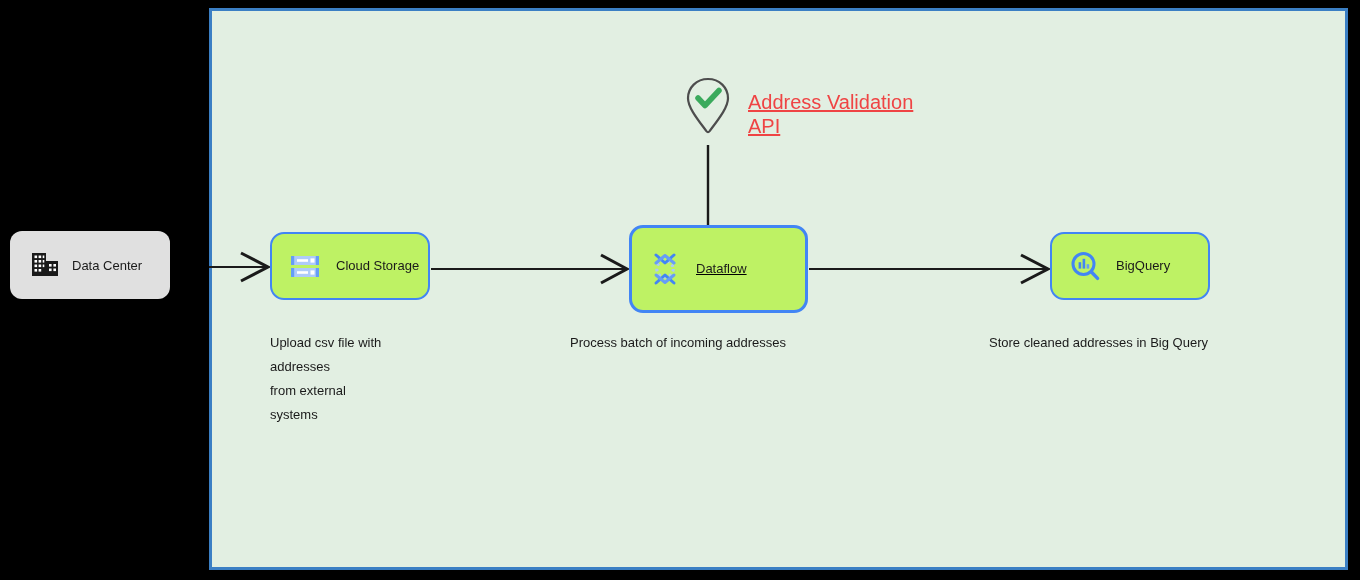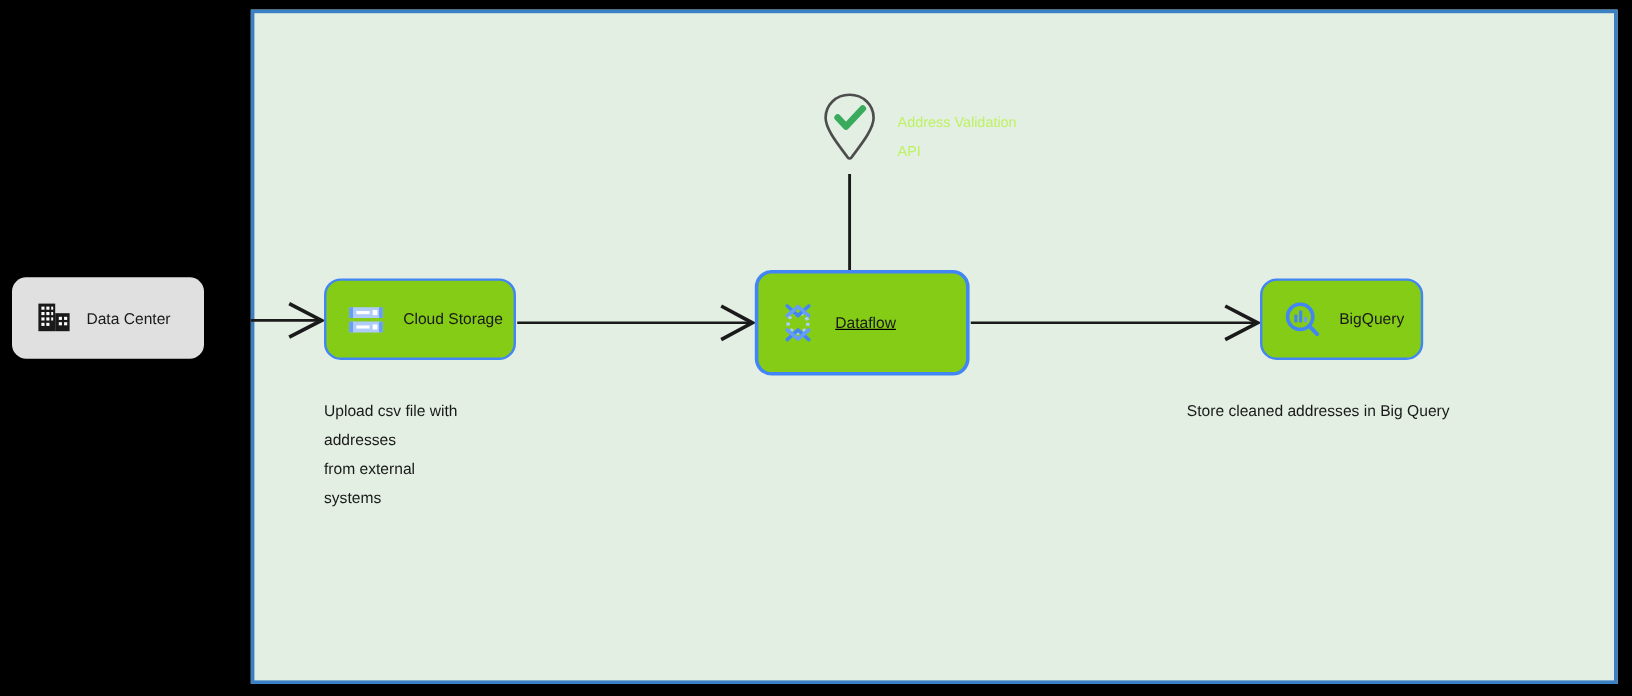--- a/index.html
+++ b/index.html
@@ -34,21 +34,21 @@
     border: 3px solid #3b7fc4;
     box-sizing: border-box;
   }
 
   
   .node {
     position: absolute;
     box-sizing: border-box;
     display: flex;
     align-items: center;
-    background: #84cc16;
+    background: #bef264;
     border: 2px solid #4285f4;
     border-radius: 14px;
   }
   .node .node-icon {
     flex: 0 0 auto;
     width: 34px;
     height: 34px;
     margin-left: 16px;
     display: flex;
     align-items: center;
@@ -96,21 +96,21 @@
     left: 629px;
     top: 225px;
     width: 179px;
     height: 88px;
     border-width: 3px;
     text-decoration: underline;
   }
   #node-bigquery {
     left: 1050px;
     top: 232px;
-    width: 136px;
+    width: 160px;
     height: 68px;
   }
 
   
   .caption {
     position: absolute;
     font-size: 13px;
     line-height: 24px;
     color: #1a1a1a;
     white-space: pre-line;
@@ -118,24 +118,25 @@
   #caption-upload   { left: 270px; top: 331px; width: 230px; }
   #caption-process  { left: 570px; top: 331px; width: 420px; }
   #caption-store    { left: 989px; top: 331px; width: 400px; }
 
   
   #api-label {
     position: absolute;
     left: 748px;
     top: 90px;
     width: 220px;
-    font-size: 12px;
+    font-size: 20px;
     line-height: 24px;
-    color: #bef264;
+    color: #ef4444;
     white-space: pre-line;
+    text-decoration: underline;
   }
 
   #api-pin {
     position: absolute;
     left: 685px;
     top: 77px;
     width: 46px;
     height: 57px;
   }
 
@@ -251,15 +252,16 @@
         <line x1="23.2" y1="22.8" x2="29.6" y2="29.4" stroke="#4285f4" stroke-width="3.4" stroke-linecap="round"></line>
       </svg>
     </span>
     <span class="node-label">BigQuery</span>
   </div>
 
   <div class="caption" id="caption-upload">Upload csv file with
 addresses
 from external
 systems</div>
+  <div class="caption" id="caption-process">Process batch of incoming addresses</div>
   <div class="caption" id="caption-store">Store cleaned addresses in Big Query</div>
 
 </div>
 
 </body></html>

